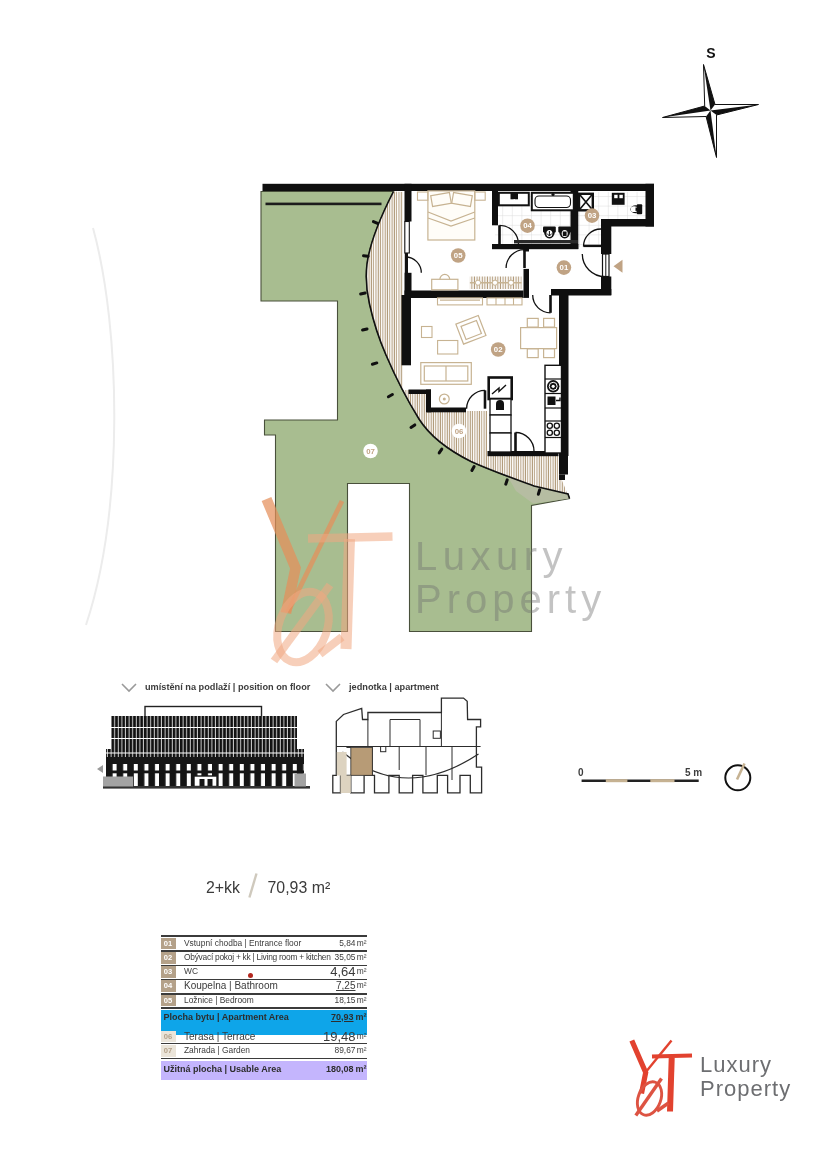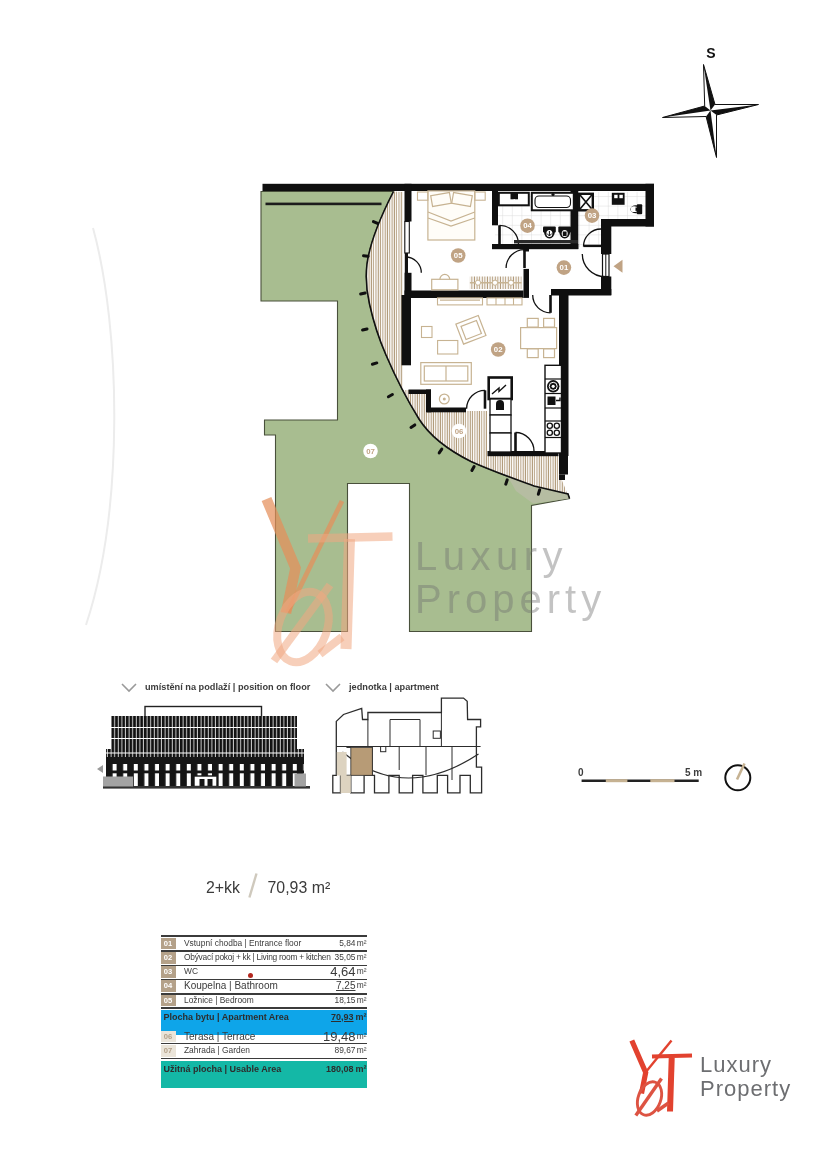--- a/index.html
+++ b/index.html
@@ -457,18 +457,18 @@
 </div>
 
 <div style="position:absolute;left:0;top:109.0px;width:206px;height:13.6px;">
 <div style="position:absolute;left:0;top:1px;width:15px;height:11.6px;background:#eae4d9;color:#b4a189;font-size:7.6px;font-weight:bold;text-align:center;line-height:11.6px;">07</div>
 <div style="position:absolute;left:23.5px;top:0;height:13.6px;line-height:13.6px;font-size:8.4px;color:#3b3b3b;white-space:nowrap;">Zahrada | Garden</div>
 <div style="position:absolute;right:11px;top:0;height:13.6px;line-height:13.6px;font-size:8.4px;color:#3b3b3b;">89,67</div>
 <div style="position:absolute;right:0;top:0;height:13.6px;line-height:13.6px;font-size:8.4px;color:#3b3b3b;">m²</div>
 <div style="position:absolute;left:0;bottom:-1.4px;width:206px;height:1.4px;background:#3b3b3b;"></div>
 </div>
 
-<div style="position:absolute;left:0;top:125.5px;width:206px;height:27px;background:#14b8a6;">
+<div style="position:absolute;left:0;top:125.5px;width:206px;height:19px;background:#c4b5fd;">
 <div style="position:absolute;left:3px;top:0;height:16.5px;line-height:16.5px;font-size:9px;font-weight:bold;color:#2d2d2d;white-space:nowrap;">Užitná plocha | Usable Area</div>
 <div style="position:absolute;right:13px;top:0;height:16.5px;line-height:16.5px;font-size:9px;font-weight:bold;color:#2d2d2d;">180,08</div>
 <div style="position:absolute;right:0;top:0;height:16.5px;line-height:16.5px;font-size:9px;font-weight:bold;color:#2d2d2d;">m²</div>
 </div>
 </div>
 </div>
 </body></html>

